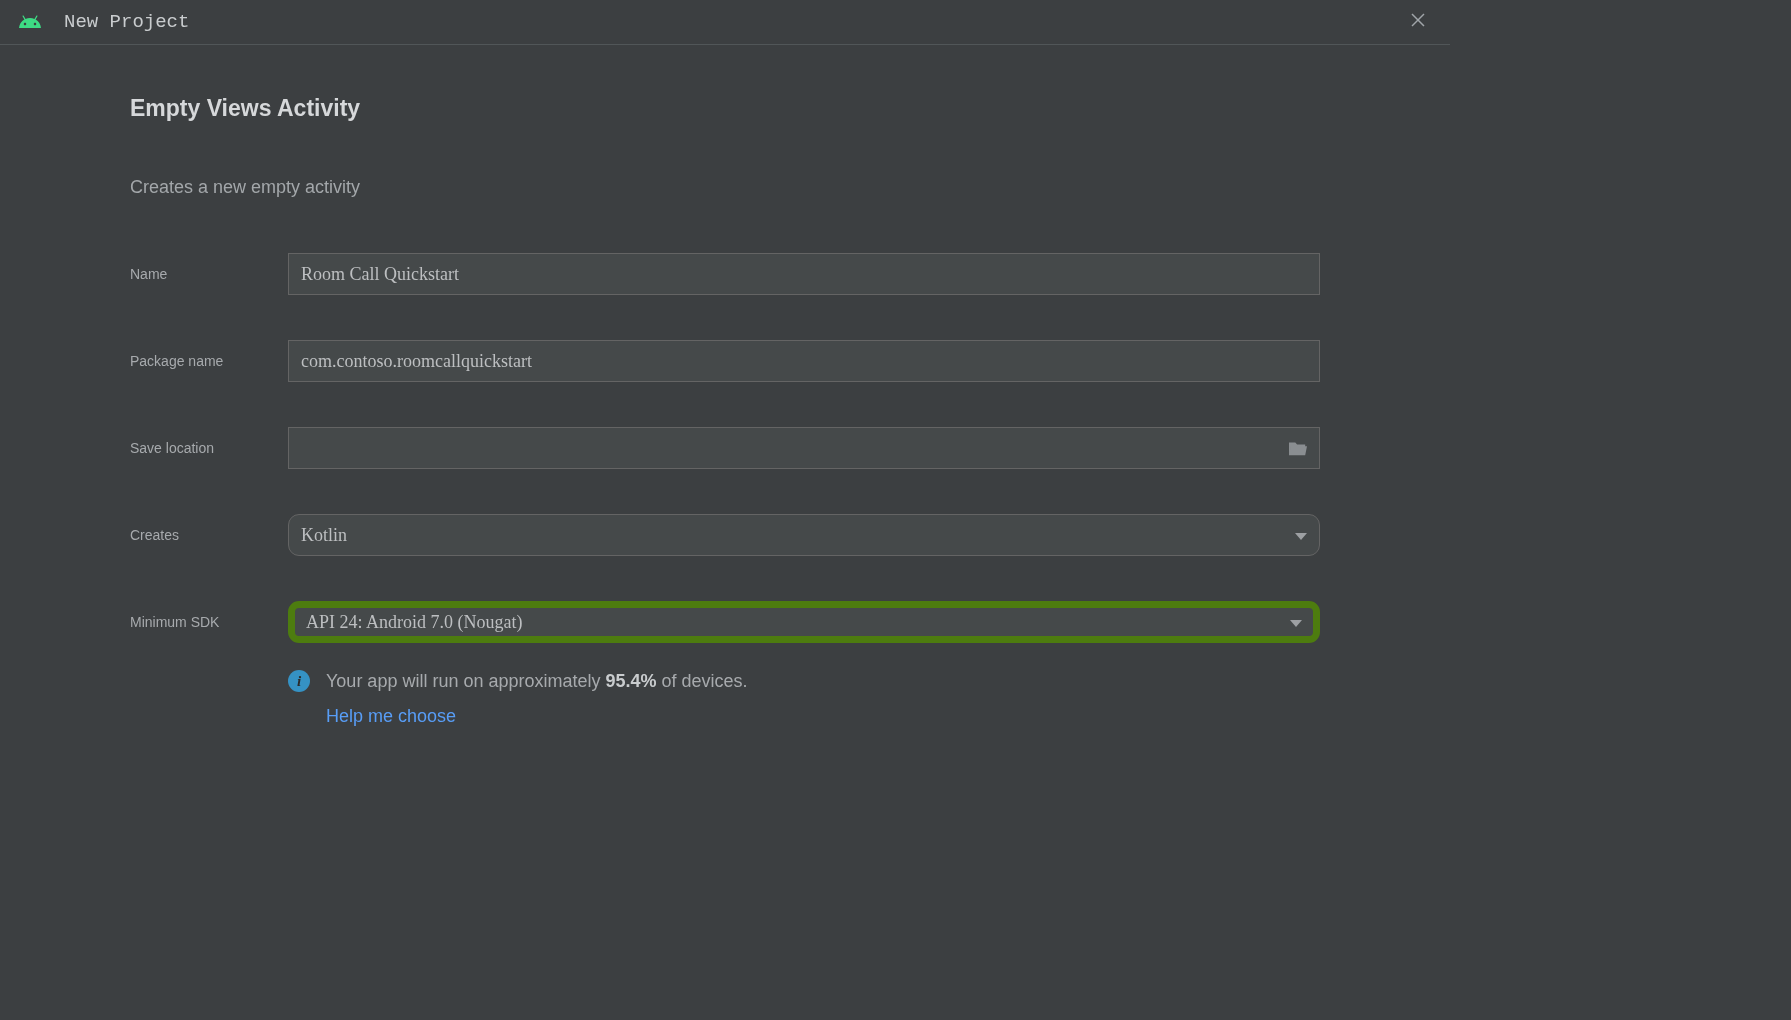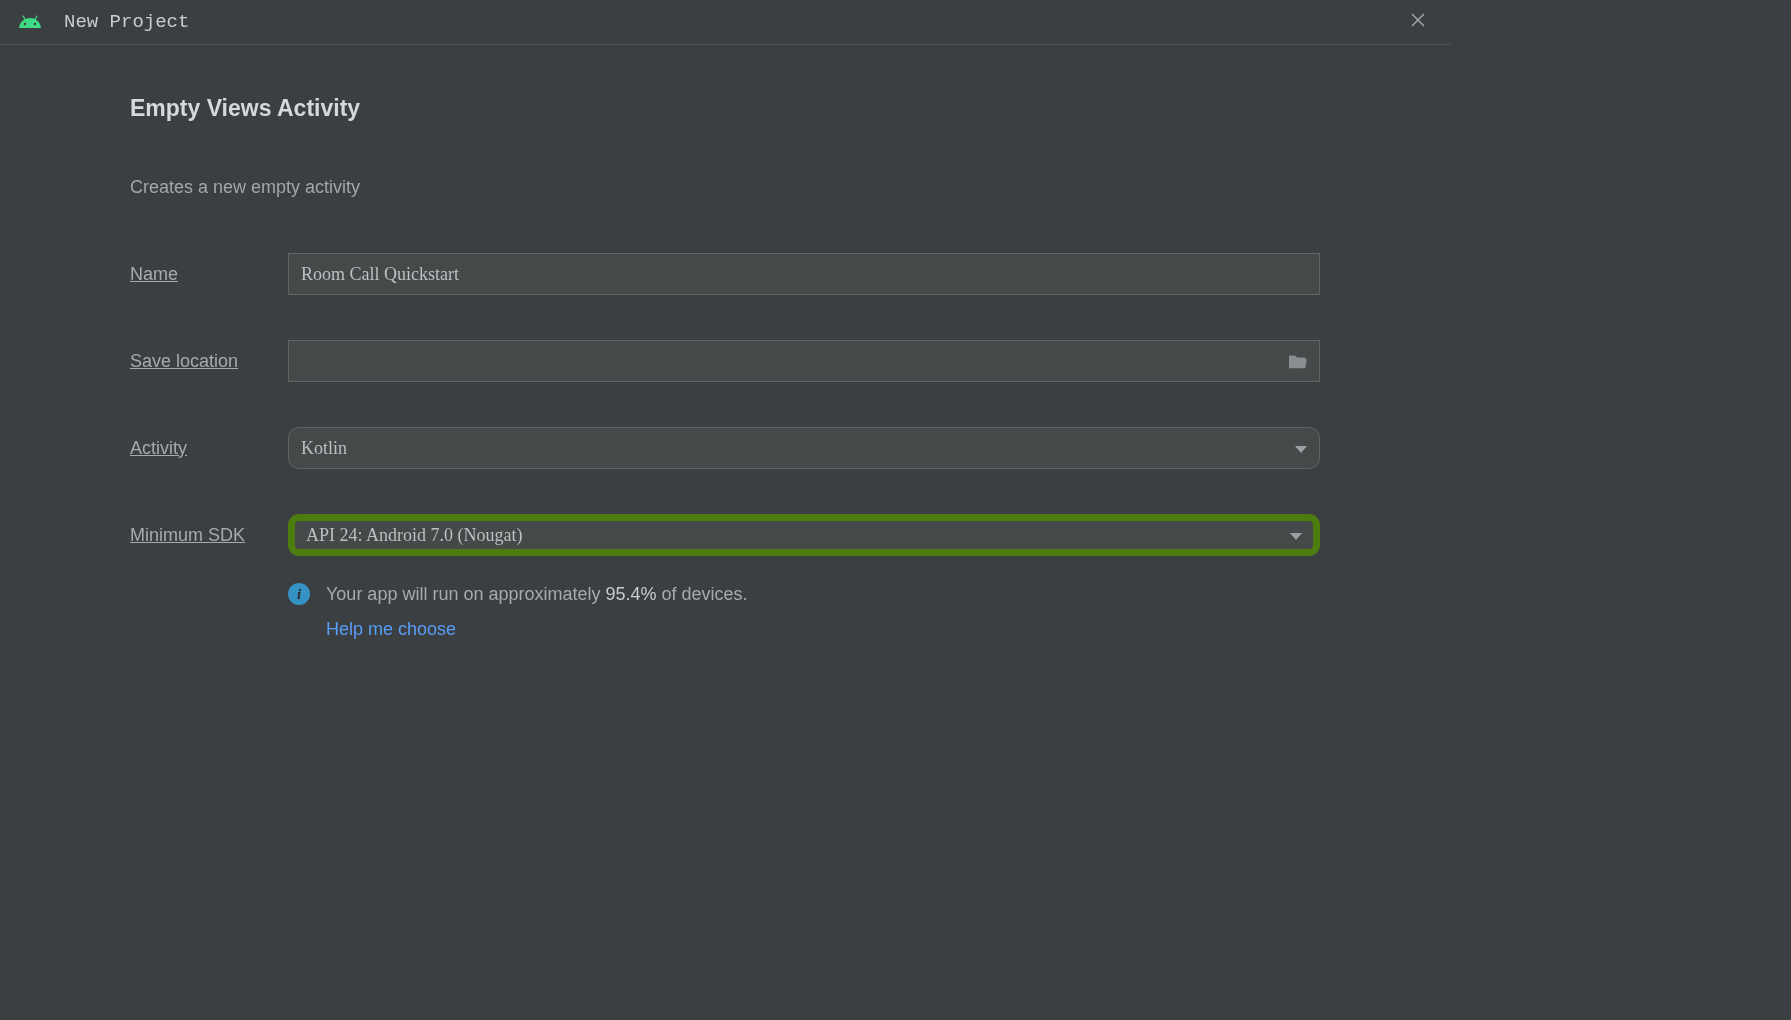--- a/index.html
+++ b/index.html
@@ -47,23 +47,22 @@
       margin-bottom: 55px;
     }
     .form-row {
       display: flex;
       align-items: center;
       margin-bottom: 45px;
     }
     .form-label {
       width: 158px;
       color: #a7aaad;
-      font-size: 18px;
+      font-size: 14px;
       flex-shrink: 0;
-      text-decoration: underline;
     }
     .text-input, .select-box {
       flex: 1;
       background: #45494a;
       border: 1px solid #646464;
       height: 42px;
       padding: 0 12px;
       color: #bdbfc1;
       font-size: 18px;
       font-family: Liberation Serif, serif;
@@ -104,21 +103,21 @@
       color: #2b2b2b;
       font-weight: bold;
       font-style: italic;
       font-family: serif;
       font-size: 15px;
       flex-shrink: 0;
       margin-top: 2px;
     }
     .info-text-block { line-height: 1.5; }
     .info-line { color: #a7aaad; font-size: 18px; }
-    .info-line .pct { font-weight: 400; color: #c9ccce; }
+    .info-line .pct { font-weight: 700; color: #c9ccce; }
     .help-link {
       color: #589df6;
       font-size: 18px;
       margin-top: 8px;
       display: inline-block;
       cursor: pointer;
     }
   </style>
 </head>
 <body>
@@ -143,35 +142,41 @@
     <div class="heading">Empty Views Activity</div>
     <div class="subheading">Creates a new empty activity</div>
 
     <div class="form-row">
       <div class="form-label">Name</div>
       <div class="text-input">
         <span>Room Call Quickstart</span>
       </div>
     </div>
 
+    <div class="form-row">
+      <div class="form-label">Package name</div>
+      <div class="text-input">
+        <span>com.contoso.roomcallquickstart</span>
+      </div>
+    </div>
 
     <div class="form-row">
       <div class="form-label">Save location</div>
       <div class="text-input with-icon">
         <span></span>
         <span class="folder-icon">
           <svg viewBox="0 0 24 20" width="22" height="18">
             <path fill="currentColor" d="M2 4h7l2 2h9v2H4l-2 10V4zm0 14l2-10h18l-2 10H2z"></path>
           </svg>
         </span>
       </div>
     </div>
 
     <div class="form-row">
-      <div class="form-label">Activity</div>
+      <div class="form-label">Creates</div>
       <div class="select-box">
         <span>Kotlin</span>
         <span class="chevron">
           <svg width="12" height="8" viewBox="0 0 12 8">
               <path fill="currentColor" d="M0 0h12L6 7z"></path>
             </svg>
         </span>
       </div>
     </div>
 

